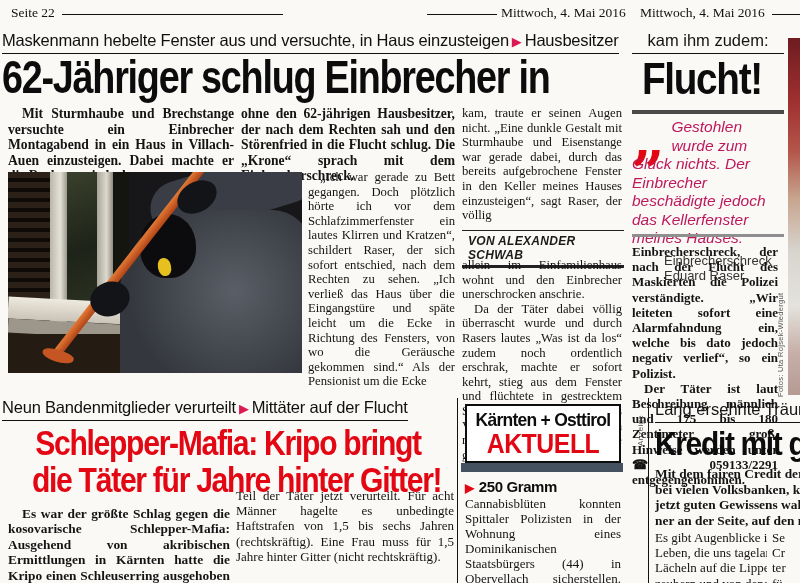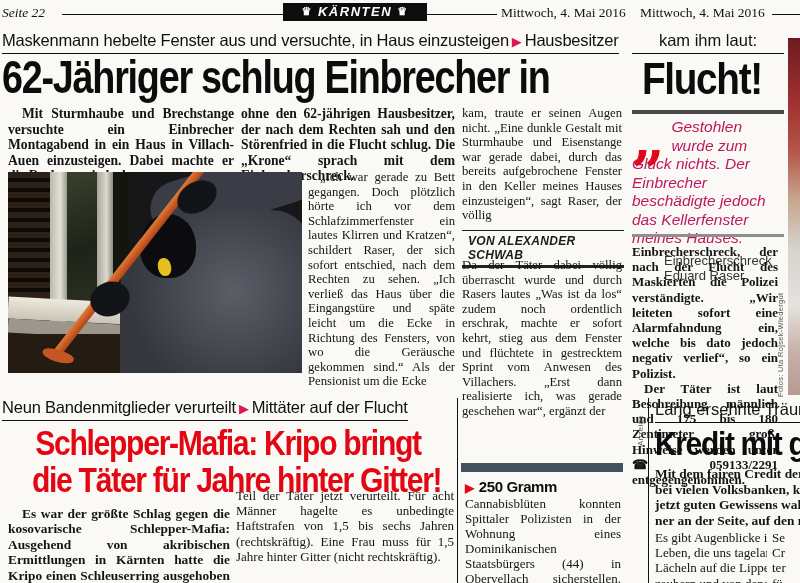--- a/index.html
+++ b/index.html
@@ -63,55 +63,51 @@
 
   
   .photo{background:#17171a;overflow:hidden;}
   .photo *{position:absolute;}
 </style>
 </head>
 <body>
 
 <div id="page">
 
-  <div class="abs page-label" style="left:2px;top:5px;font-style:italic;">Seite 22</div>
+  <div class="abs page-label" style="left:11px;top:5px;">Seite 22</div>
   <div class="hline" style="left:62px;top:14px;width:221px;"></div>
-  <div class="abs badge" style="left:283px;top:3px;width:144px;height:18px;">
-    <span class="crown">♛</span>
-    <span>KÄRNTEN</span>
-    <span class="crown">♛</span>
-  </div>
   <div class="hline" style="left:427px;top:14px;width:70px;"></div>
   <div class="abs date" style="left:501px;top:5px;">Mittwoch, 4. Mai 2016</div>
   <div class="abs date" style="left:640px;top:5px;">Mittwoch, 4. Mai 2016</div>
   <div class="hline" style="left:772px;top:14px;width:28px;"></div>
 
   <div class="abs" style="left:2px;top:31px;width:628px;">
     <span class="kicker"><span>Maskenmann hebelte Fenster aus und versuchte, in Haus einzusteigen</span><span class="arrow">▶</span><span>Hausbesitzer</span></span>
   </div>
   <div class="abs hl" style="left:2px;top:50px;font-size:46px;transform:scaleX(0.82);">62-Jähriger schlug Einbrecher in</div>
 
-  <div class="abs" style="left:632px;top:31px;width:152px;border-bottom:1.5px solid #101010;padding-bottom:3px;font-size:16.5px;text-align:center;">kam ihm laut:</div>
+  <div class="abs" style="left:632px;top:31px;width:152px;border-bottom:1.5px solid #101010;padding-bottom:3px;font-size:16.5px;text-align:center;">kam ihm zudem:</div>
   <div class="abs hl" style="left:642px;top:54px;font-size:44px;transform:scaleX(0.88);">Flucht!</div>
   <div class="abs" style="left:632px;top:110px;width:152px;height:4px;background:#4a4a4a;"></div>
 
   <div class="abs lead just" style="left:8px;top:106px;width:226px;">
     <div class="para" style="text-indent:14px;">Mit Sturmhaube und Brechstange versuchte ein Einbrecher Montagabend in ein Haus in Villach-Auen einzusteigen. Dabei machte er die Rechnung jedoch</div>
   </div>
   <div class="abs lead just" style="left:241px;top:106px;width:214px;">ohne den 62-jährigen Hausbesitzer, der nach dem Rechten sah und den Störenfried in die Flucht schlug. Die „Krone“ sprach mit dem Einbrecherschreck.</div>
 
   <div class="abs bodytext just all-indent" style="left:308px;top:170px;width:147px;">
       <div class="para">„Ich war gerade zu Bett gegangen. Doch plötzlich hörte ich vor dem Schlafzimmerfenster ein lautes Klirren und Kratzen“, schildert Raser, der sich sofort entschied, nach dem Rechten zu sehen. „Ich verließ das Haus über die Eingangstüre und späte leicht um die Ecke in Richtung des Fensters, von wo die Geräusche gekommen sind.“ Als der Pensionist um die Ecke</div>
     </div>
 
   <div class="abs bodytext just" style="left:462px;top:106px;width:160px;">
       <div class="para">kam, traute er seinen Augen nicht. „Eine dunkle Gestalt mit Sturmhaube und Eisenstange war gerade dabei, durch das bereits aufgebrochene Fenster in den Keller meines Hauses einzusteigen“, sagt Raser, der völlig</div>
     </div>
   <div class="abs byline-box" style="left:462px;top:230px;width:154px;">VON ALEXANDER SCHWAB</div>
   <div class="abs bodytext just" style="left:462px;top:258px;width:160px;">
+      <div class="para">allein im Einfamilienhaus wohnt und den Einbrecher unerschrocken anschrie.</div>
       <div class="para">Da der Täter dabei völlig überrascht wurde und durch Rasers lautes „Was ist da los“ zudem noch ordentlich erschrak, machte er sofort kehrt, stieg aus dem Fenster und flüchtete in gestrecktem Sprint vom Anwesen des Villachers. „Erst dann realisierte ich, was gerade geschehen war“, ergänzt der</div>
     </div>
 
   <div class="abs photo" style="left:8px;top:172px;width:294px;height:201px;">
     <div style="left:0;top:0;width:42px;height:201px;background:repeating-linear-gradient(180deg,#2b2118 0 6px,#0e0a07 6px 10px);"></div>
     <div style="left:42px;top:0;width:17px;height:201px;background:linear-gradient(90deg,#b9b6ab,#e4e1d6 60%,#9c998e);"></div>
     <div style="left:59px;top:0;width:30px;height:140px;background:linear-gradient(160deg,#39402c,#1d2318 55%,#2c3322);"></div>
     <div style="left:89px;top:0;width:16px;height:140px;background:linear-gradient(90deg,#a8a59a,#ddd9cd 60%,#8e8b80);"></div>
     <div style="left:105px;top:0;width:16px;height:140px;background:#15150f;"></div>
     <div style="left:0;top:128px;width:138px;height:22px;background:linear-gradient(180deg,#efeadf,#c9c4b6);transform:rotate(3deg);"></div>
@@ -150,20 +146,24 @@
     <div class="hl hl-red" style="font-size:35px;transform:scaleX(0.86);transform-origin:50% 50%;line-height:37px;">die Täter für Jahre hinter Gitter!</div>
   </div>
   <div class="abs" style="left:2px;top:398px;width:452px;">
     <span class="kicker"><span>Neun Bandenmitglieder verurteilt</span><span class="arrow">▶</span><span>Mittäter auf der Flucht</span></span>
   </div>
   <div class="abs lead just" style="left:8px;top:506px;width:222px;font-size:13.4px;line-height:15.4px;">
     <div class="para" style="text-indent:14px;">Es war der größte Schlag gegen die kosovarische Schlepper-Mafia: Ausgehend von akribischen Ermittlungen in Kärnten hatte die Kripo einen Schleuserring ausgehoben – jetzt wurden die Täter verurteilt. Sie hatten Landsleute illegal nach Österreich geschleppt. Jetzt müssen die Haupttäter für Jahre hinter Gittern.</div>
   </div>
   <div class="abs bodytext just" style="left:236px;top:488px;width:218px;font-size:13px;line-height:15.2px;">Teil der Täter jetzt verurteilt. Für acht Männer hagelte es unbedingte Haftstrafen von 1,5 bis sechs Jahren (rechtskräftig). Eine Frau muss für 1,5 Jahre hinter Gitter (nicht rechtskräftig).</div>
 
+  <div class="abs akt-box" style="left:465px;top:404px;width:152px;height:52px;">
+    <div class="akt-title">Kärnten + Osttirol</div>
+    <div class="akt-sub">AKTUELL</div>
+  </div>
   <div class="abs slate-bar" style="left:461px;top:463px;width:162px;height:9px;"></div>
   <div class="abs item-head" style="left:465px;top:478px;">
     <span class="arrow">▶</span><span>250 Gramm</span>
   </div>
   <div class="abs bodytext just" style="left:465px;top:496px;width:156px;font-size:13px;line-height:15px;">Cannabisblüten konnten Spittaler Polizisten in der Wohnung eines Dominikanischen Staatsbürgers (44) in Obervellach sicherstellen. Die Beamten fanden auch einige Suchtgiftutensilien. Die sicher-</div>
 
   <div class="abs vertical-credit" style="left:636px;top:400px;height:46px;font-size:8px;">Anzeige</div>
   <div class="abs" style="left:655px;top:400px;width:145px;border-bottom:1.5px solid #101010;padding-bottom:3px;font-size:16.5px;white-space:nowrap;overflow:hidden;">Lang ersehnte Träume end</div>
   <div class="abs hl" style="left:655px;top:424px;font-size:34px;transform:scaleX(0.88);">Kredit mit guten</div>
   <div class="abs lead ad-lead" style="left:655px;top:466px;width:145px;font-size:13.4px;line-height:15.6px;">

